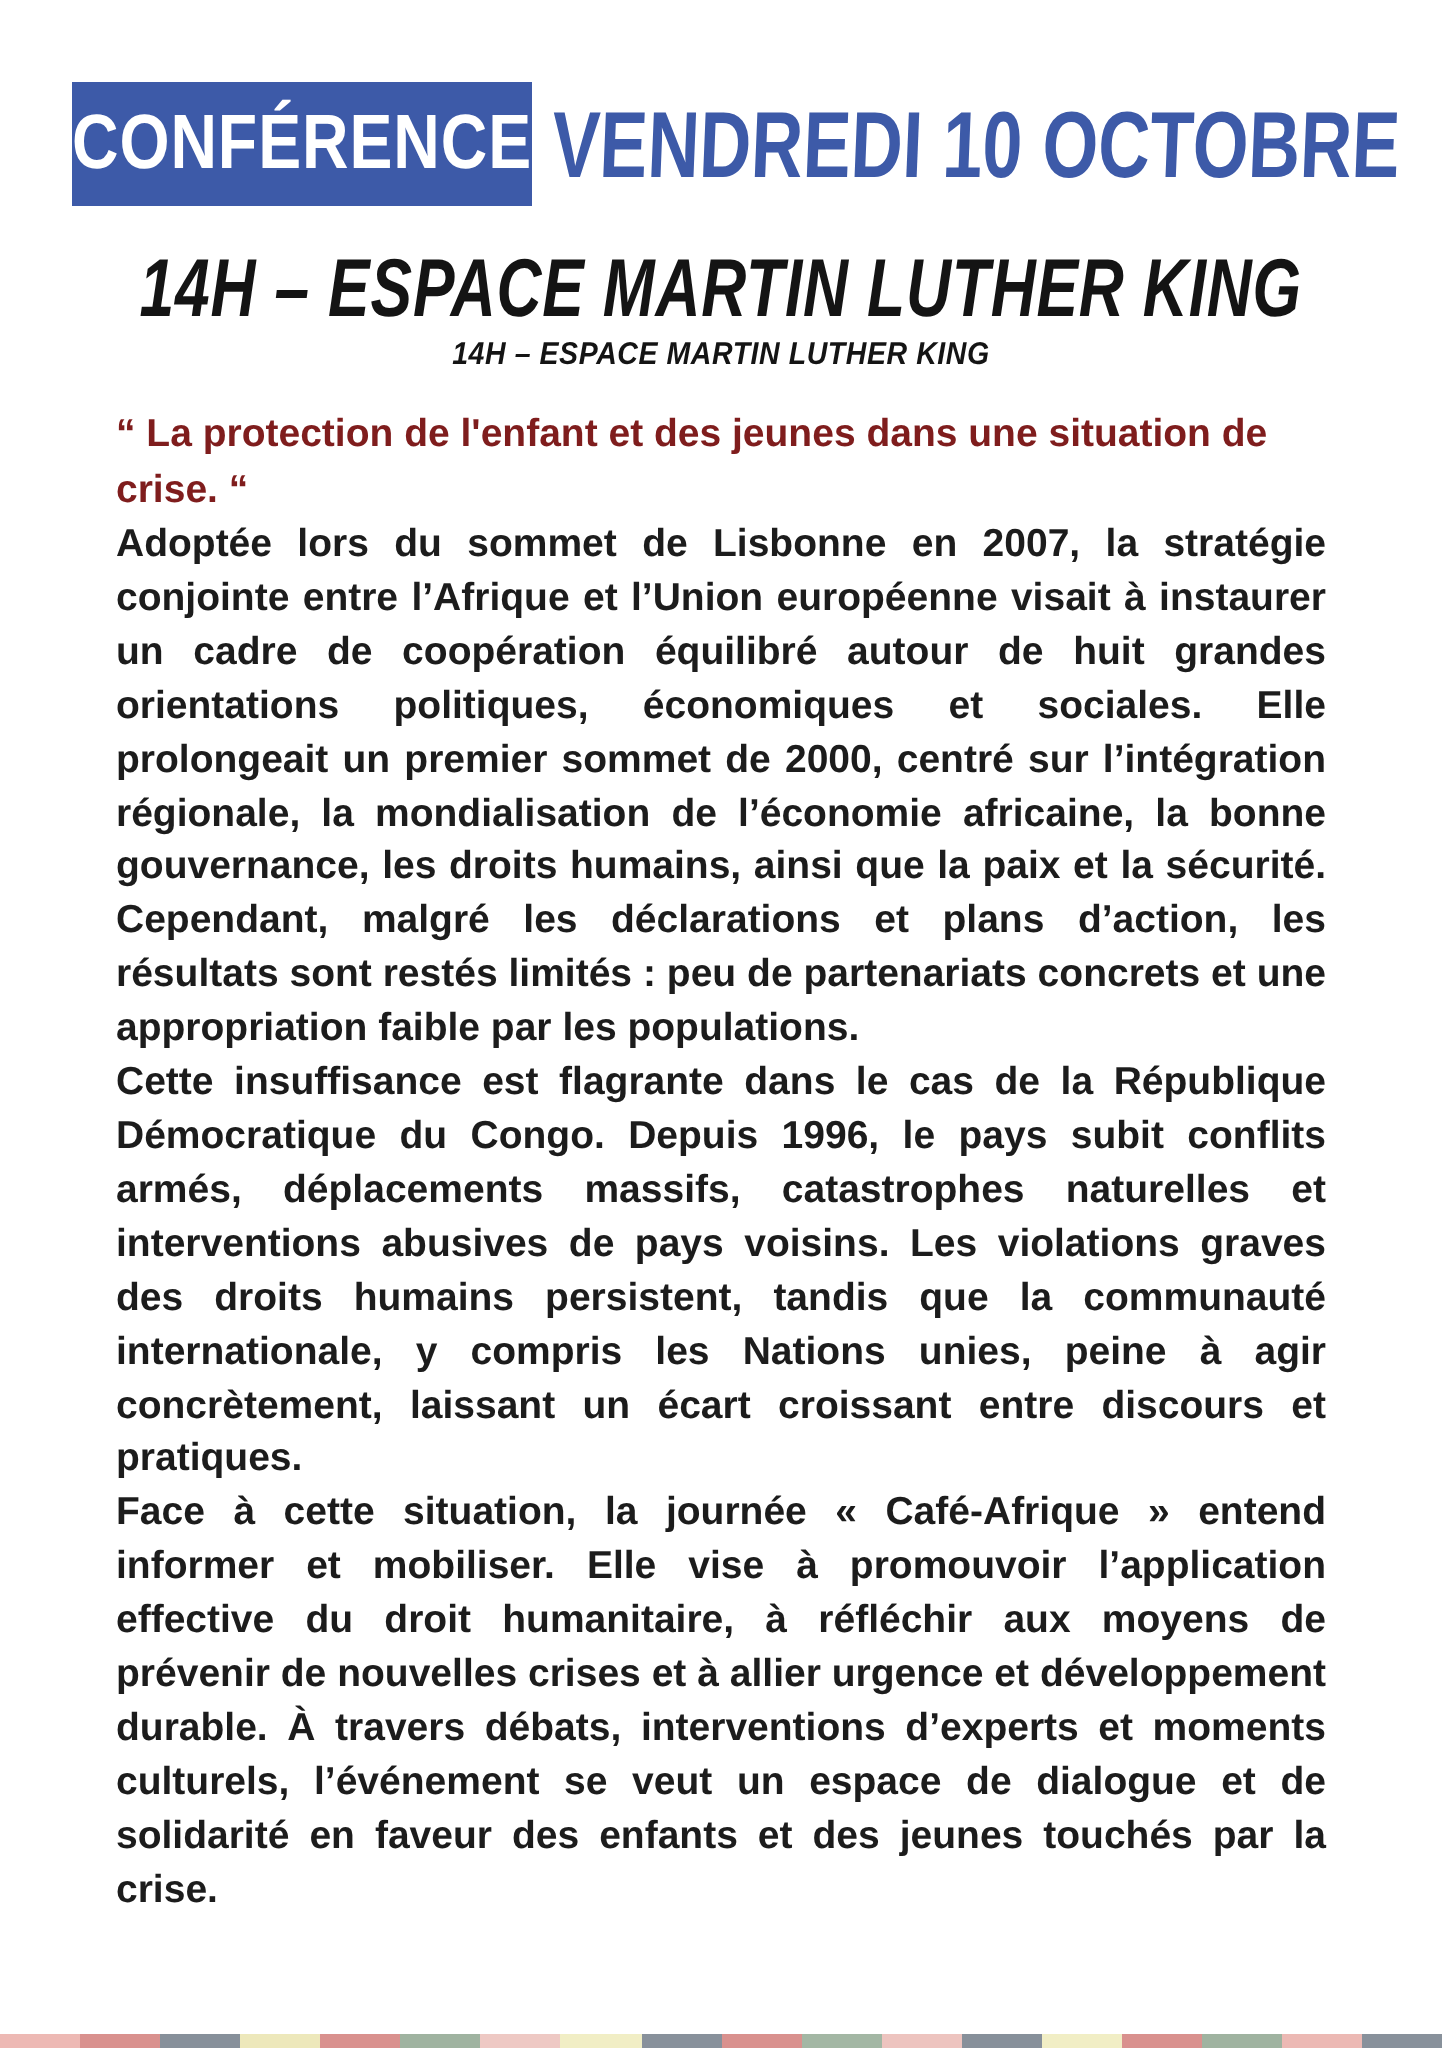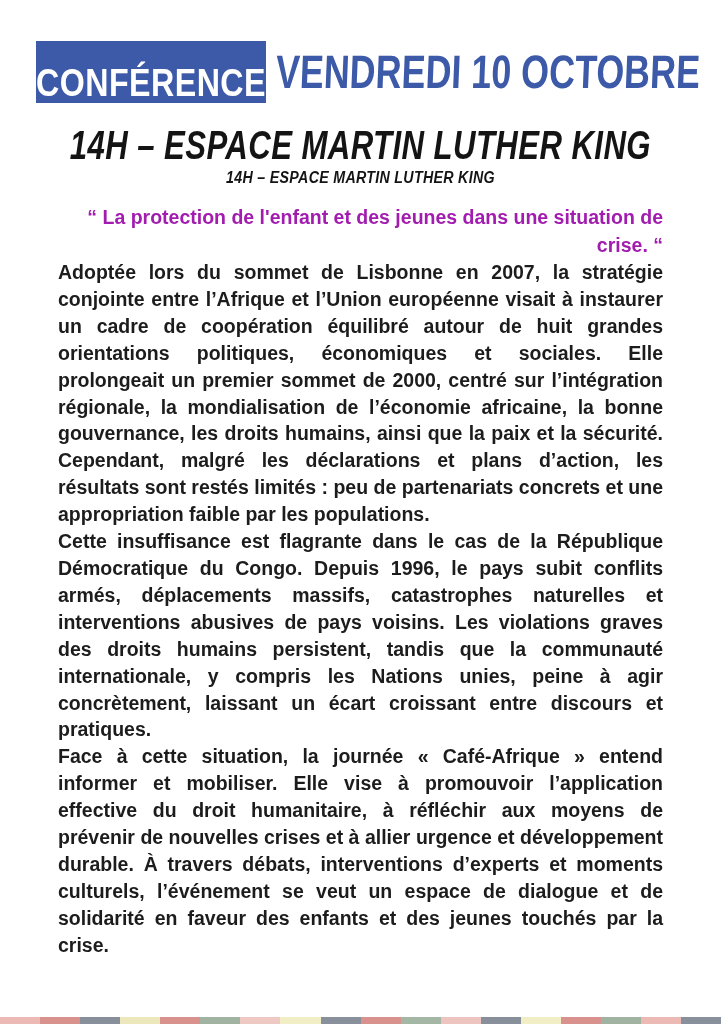--- a/index.html
+++ b/index.html
@@ -20,21 +20,21 @@
     height: 62px;
     display: flex;
     align-items: center;
   }
   .badge {
     width: 230px;
     height: 62px;
     background: var(--accent, #3d5aa8);
     color: #ffffff;
     display: flex;
-    align-items: flex-end;
+    align-items: center;
     justify-content: center;
     flex: 0 0 auto;
   }
   .badge-text {
     font-size: 35px;
     font-weight: 700;
     letter-spacing: 0.5px;
     transform: scale(0.92, 1.1);
     white-space: nowrap;
   }
@@ -79,25 +79,25 @@
     white-space: nowrap;
     transform: scale(0.95, 1.05);
     letter-spacing: 0.3px;
   }
   
   .quote {
     position: absolute;
     top: 203px;
     left: 58px;
     width: 605px;
-    text-align: right;
+    text-align: left;
     font-size: 19.5px;
     font-weight: 700;
     line-height: 28px;
-    color: #a21caf;
+    color: #7f1d1d;
   }
   
   .body-text {
     position: absolute;
     top: 259px;
     left: 58px;
     width: 605px;
     font-size: 19.5px;
     font-weight: 700;
     line-height: 26.9px;

